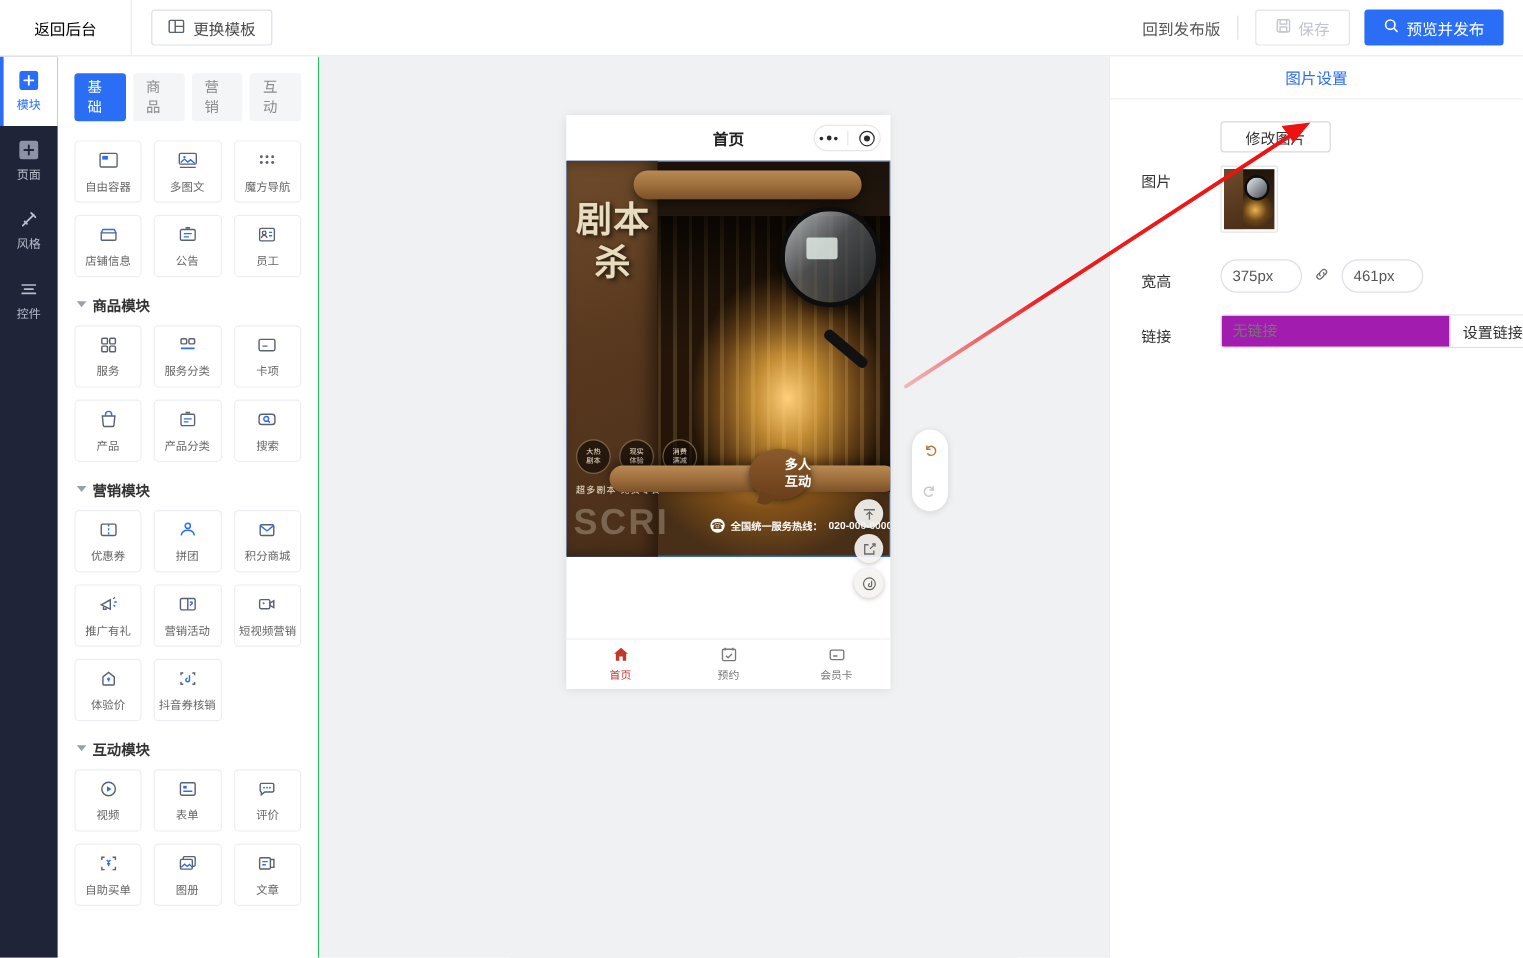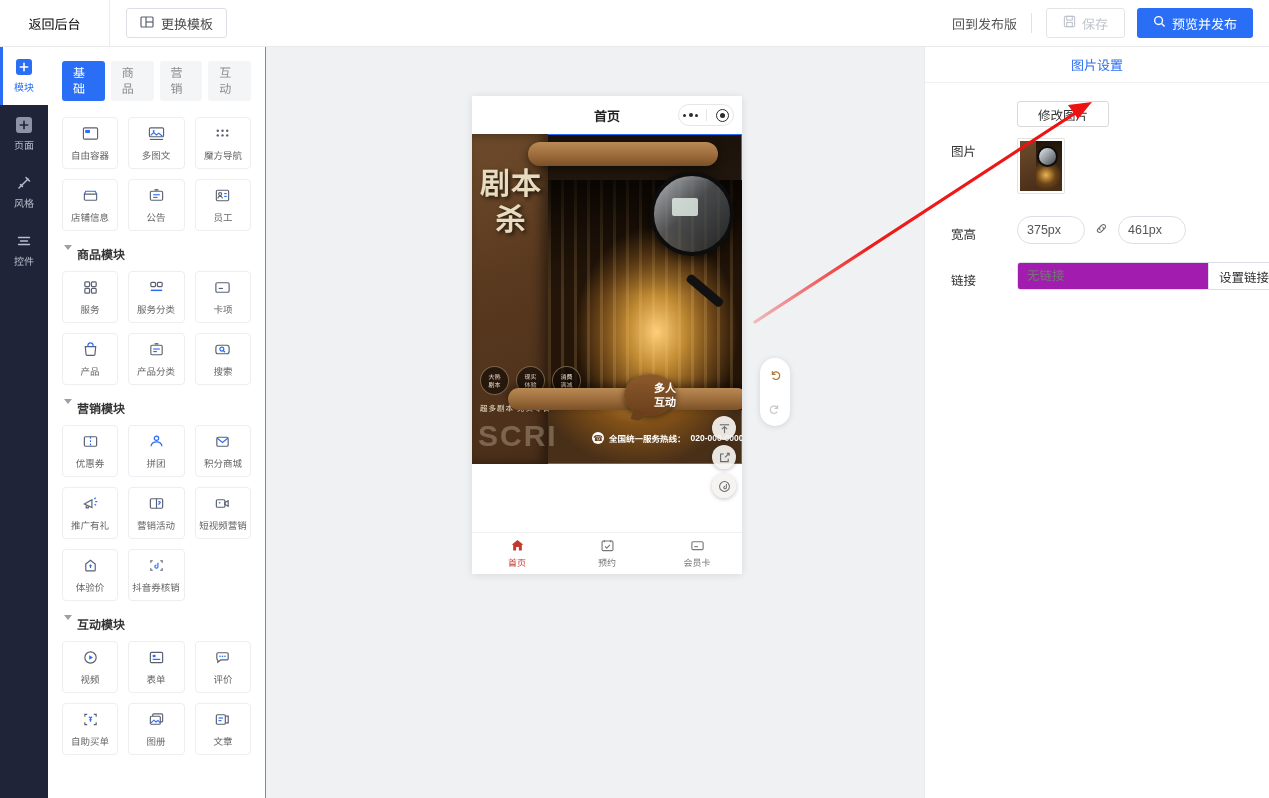--- a/index.html
+++ b/index.html
@@ -89,21 +89,21 @@
     padding: 14px 14px 20px 14px;
   }
   .mp-tabs { display: flex; gap: 6px; margin-bottom: 16px; }
   .mp-tab {
     padding: 4px 11px; border-radius: 3px;
     font-size: 12px; color: #8c8c8c; background: #f4f5f7;
     cursor: pointer; line-height: 16px;
   }
   .mp-tab.active { background: #2a6ef5; color: #fff; }
   .mp-group { font-size: 12px; font-weight: bold; color: #333;
-    margin: 14px 0 9px 2px; display: flex; gap: 5px; }
+    margin: 14px 0 9px 2px; display: flex; align-items: center; gap: 5px; }
   .caret { width:0;height:0; border-left:4px solid transparent; border-right:4px solid transparent;
            border-top:5px solid #9aa0aa; }
   .mp-grid { display: grid; grid-template-columns: repeat(3, 1fr); gap: 10px; }
   .mp-cell {
     height: 52px; border: 1px solid #eceef1; border-radius: 4px;
     background: #fff;
     display: flex; flex-direction: column; align-items: center; justify-content: center;
     gap: 5px; cursor: pointer;
   }
   .mp-cell .ic { width: 17px; height: 17px; display:block; }

